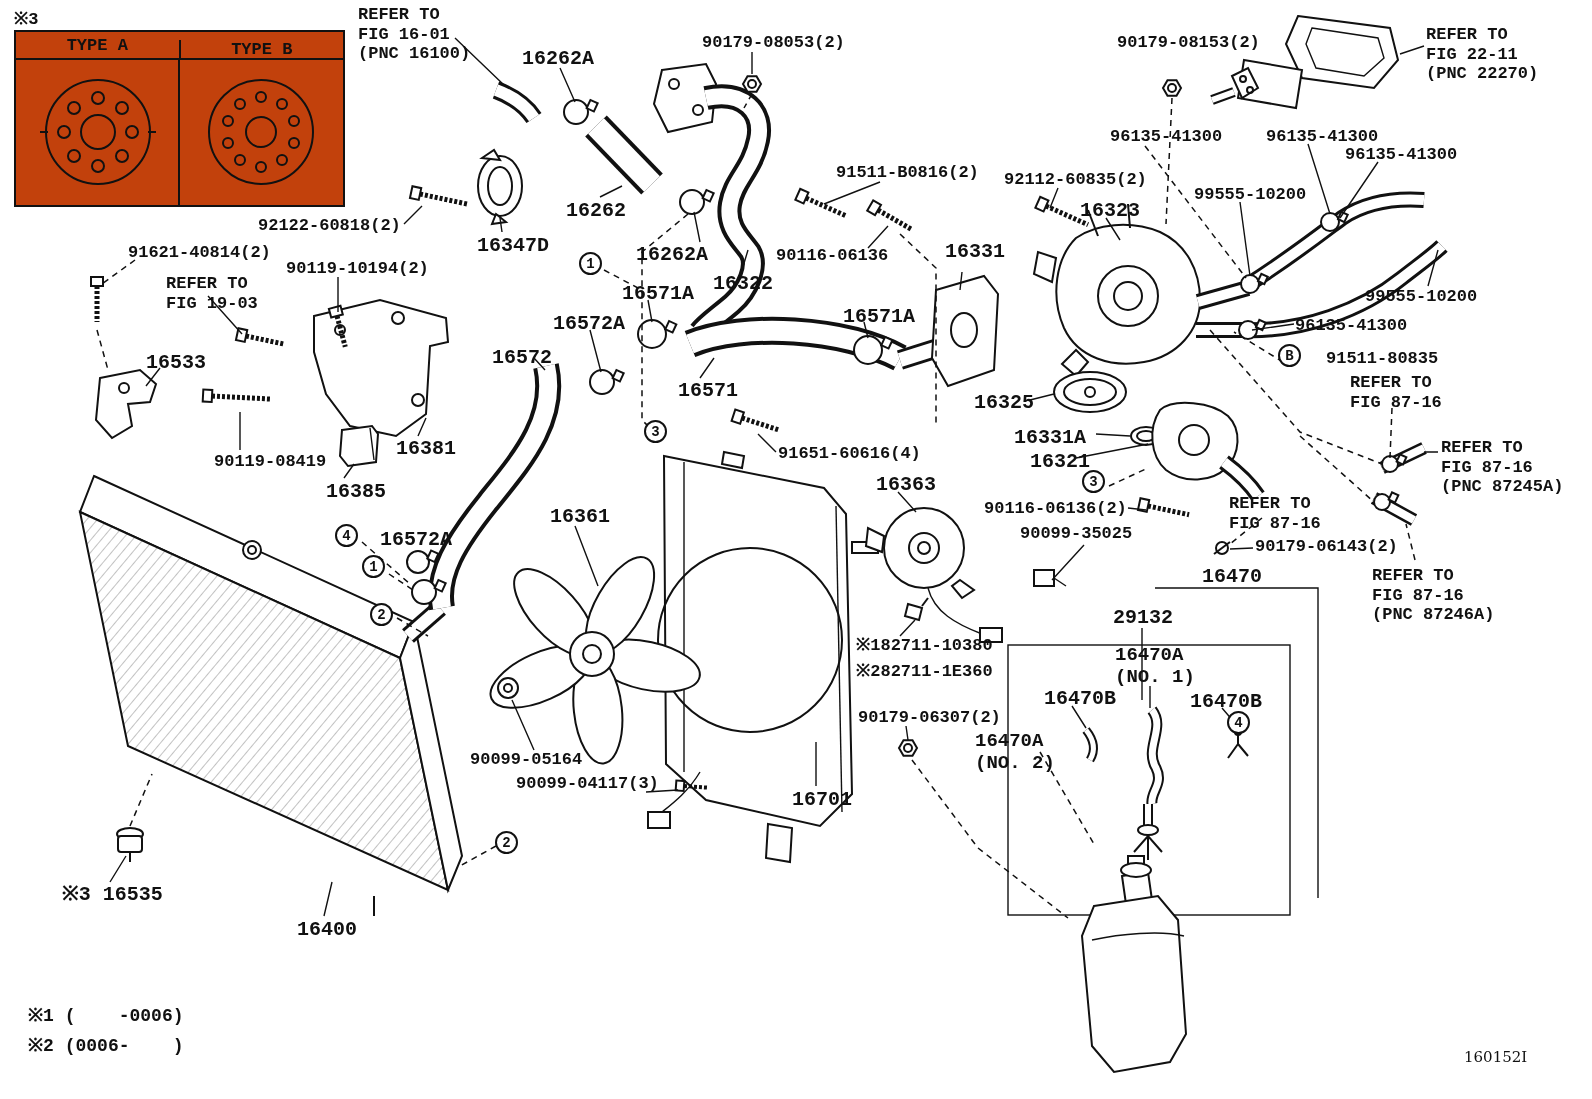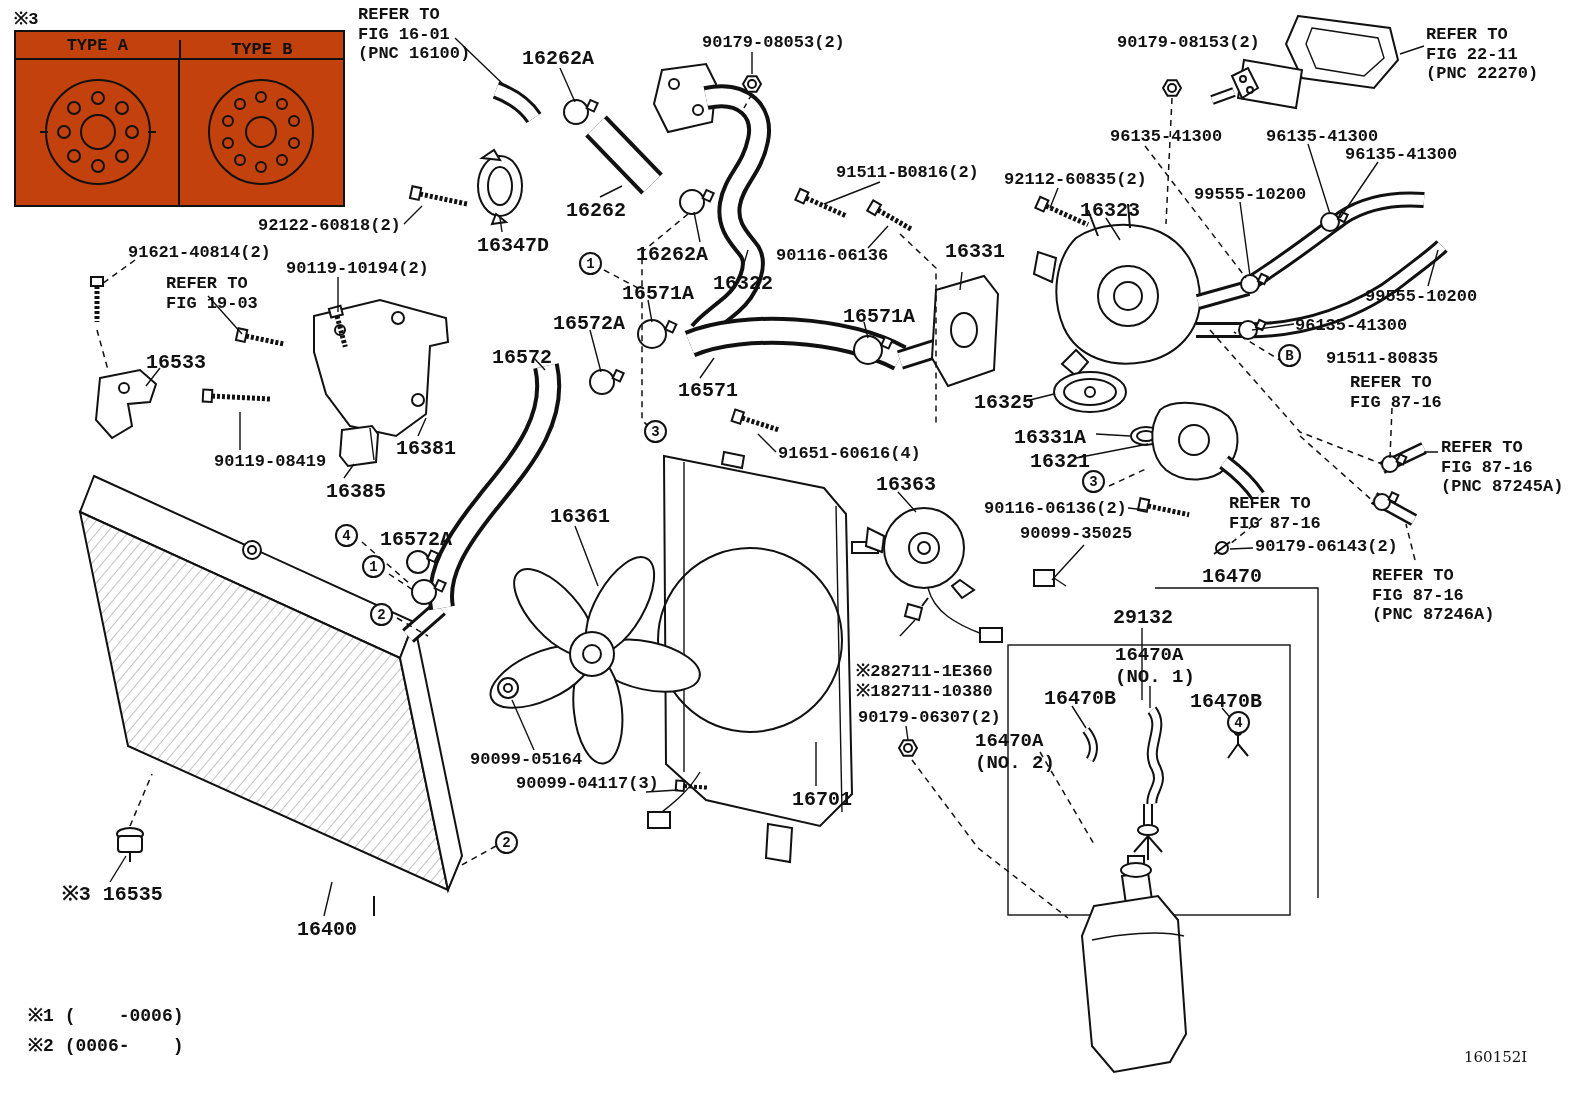--- a/index.html
+++ b/index.html
@@ -437,21 +437,21 @@
       <div class="plabel" style="left: 1229px; top: 494px;"><div>REFER TO</div><div>FIG 87-16</div></div>
       <div class="plabel" style="left: 1255px; top: 537px;"><div>90179-06143(2)</div></div>
       <div class="plabel" style="left: 380px; top: 528px; font-size: 20px;"><div>16572A</div></div>
       <div class="plabel" style="left: 1202px; top: 565px; font-size: 20px;"><div>16470</div></div>
       <div class="plabel" style="left: 550px; top: 505px; font-size: 20px;"><div>16361</div></div>
       <div class="plabel" style="left: 1372px; top: 566px;"><div>REFER TO</div><div>FIG 87-16</div><div>(PNC 87246A)</div></div>
       <div class="plabel" style="left: 1113px; top: 606px; font-size: 20px;"><div>29132</div></div>
       <div class="plabel" style="left: 1115px; top: 645px; font-size: 19px;"><div>16470A</div><div>(NO. 1)</div></div>
       <div class="plabel" style="left: 1044px; top: 687px; font-size: 20px;"><div>16470B</div></div>
       <div class="plabel" style="left: 1190px; top: 690px; font-size: 20px;"><div>16470B</div></div>
-      <div class="plabel" style="left: 856px; top: 636px; margin-top: 46px;"><div>※182711-10380</div></div>
+      <div class="plabel" style="left: 856px; top: 636px;"><div>※182711-10380</div></div>
       <div class="plabel" style="left: 856px; top: 662px;"><div>※282711-1E360</div></div>
       <div class="plabel" style="left: 858px; top: 708px;"><div>90179-06307(2)</div></div>
       <div class="plabel" style="left: 975px; top: 731px; font-size: 19px;"><div>16470A</div><div>(NO. 2)</div></div>
       <div class="plabel" style="left: 470px; top: 750px;"><div>90099-05164</div></div>
       <div class="plabel" style="left: 516px; top: 748px; margin-top: 26px;"><div>90099-04117(3)</div></div>
       <div class="plabel" style="left: 792px; top: 788px; font-size: 20px;"><div>16701</div></div>
       <div class="plabel" style="left: 62px; top: 883px; font-size: 20px;"><div>※3 16535</div></div>
       <div class="plabel" style="left: 297px; top: 918px; font-size: 20px;"><div>16400</div></div>
       <div class="callout" style="left: 579px; top: 252px;">1</div>
       <div class="callout" style="left: 644px; top: 420px;">3</div>

